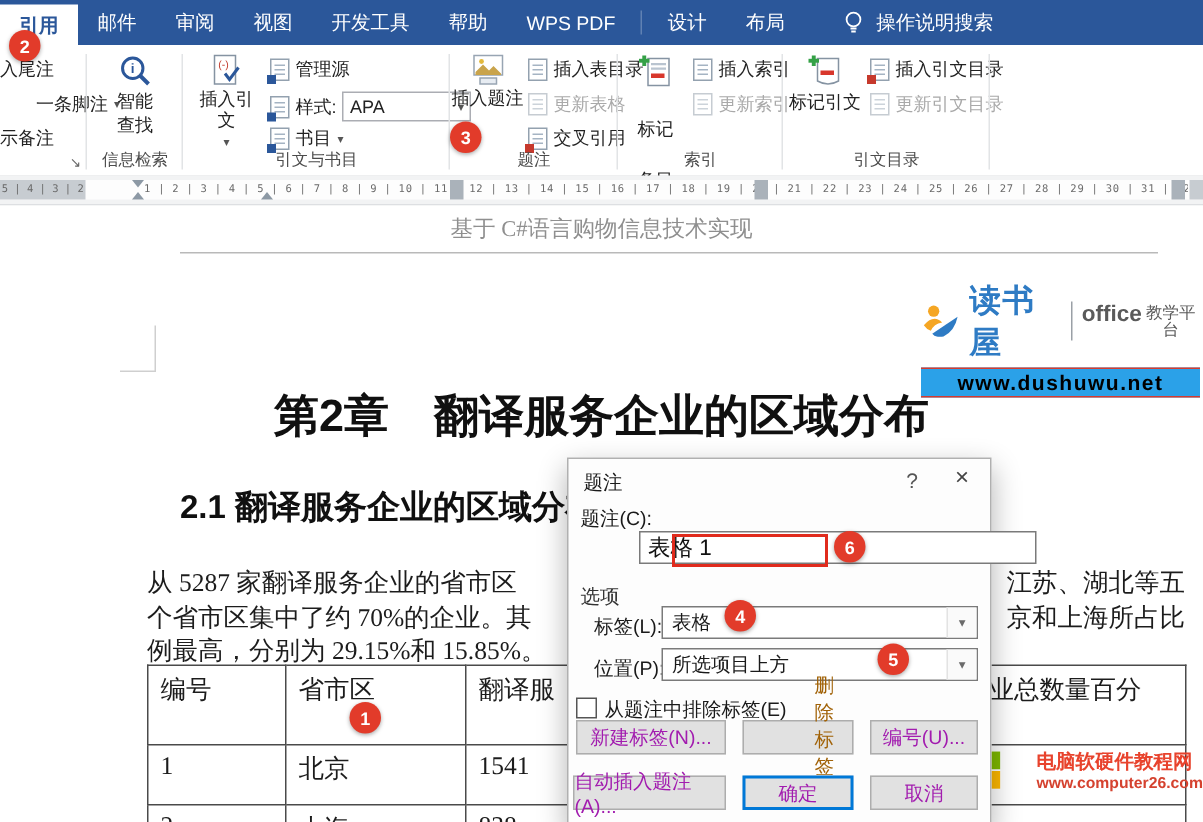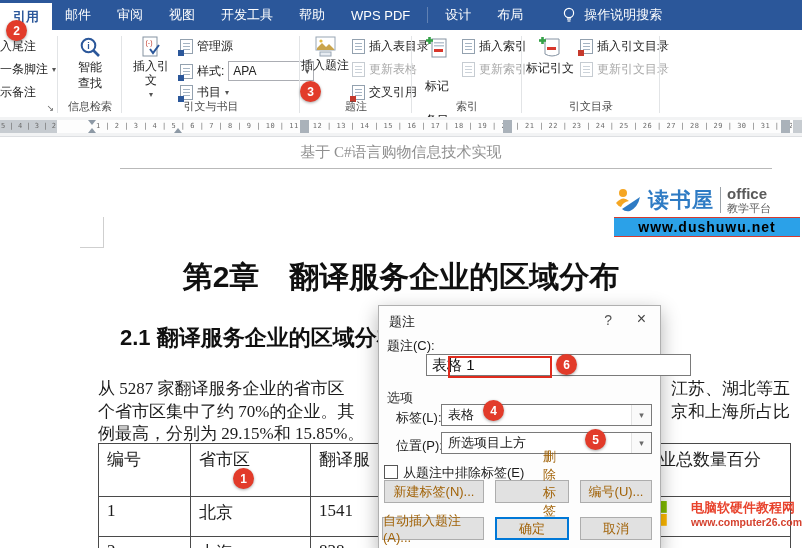--- a/index.html
+++ b/index.html
@@ -62,21 +62,21 @@
 
   table.doc{position:absolute;left:98px;top:306px;border-collapse:collapse;table-layout:fixed;width:692px;
             font-family:"Liberation Serif",serif;font-size:17px;color:#1c1c1c;}
   table.doc td{border:1px solid #4a4a4a;vertical-align:top;padding:4px 8px;overflow:hidden;}
 
   
   .wm1{position:absolute;right:2px;top:49px;width:186px;}
   .wm1-row{display:flex;align-items:center;gap:6px;}
   .wm1-brand{color:#2e7bc4;font-weight:bold;font-size:21px;letter-spacing:1px;}
   .wm1-div{width:1px;height:26px;background:#9aa0a6;}
-  .wm1-tags{display:flex;flex-direction:column;line-height:1;}
+  .wm1-tags{display:flex;flex-direction:row;line-height:1;text-align:center;}
   .wm1-t1{font-size:15px;font-weight:bold;color:#5a5a5a;}
   .wm1-t2{font-size:11px;color:#5a5a5a;margin-top:2px;}
   .wm1-bar{margin-top:3px;background:#2ba1e8;border-top:1px solid #d63b2f;border-bottom:1px solid #d63b2f;
            color:#000000;font-weight:bold;font-size:14px;text-align:center;letter-spacing:1px;padding:1px 0;}
   
   .wm2{position:absolute;right:0;top:355px;width:160px;display:flex;gap:23px;z-index:20;}
   .wm2-text{display:flex;flex-direction:column;justify-content:center;line-height:1.2;}
   .wm2-b{font-size:13px;font-weight:bold;color:#e8432d;white-space:nowrap;}
   .wm2-u{font-size:10.5px;font-weight:bold;color:#d5422f;white-space:nowrap;}
 
@@ -88,21 +88,21 @@
   .dlg-close{position:absolute;right:14px;top:4px;color:#444;font-size:16px;}
   .dlg-lab{position:absolute;white-space:nowrap;}
   .dlg-input{position:absolute;left:7px;top:48px;width:253px;height:20px;border:1px solid #7a7a7a;
        background:#fff;font-size:15px;font-family:"Liberation Sans",sans-serif;padding:0 5px;color:#111;margin-left:40px;}
   .dd{position:absolute;height:22px;background:#fff;border:1px solid #7a7a7a;display:flex;align-items:center;
       padding-left:6px;box-sizing:border-box;}
   .dd .ddchev{position:absolute;right:0;top:0;bottom:0;width:19px;display:flex;align-items:center;
       justify-content:center;color:#6a6a6a;font-size:9px;border-left:1px solid #e3e3e3;background:#fafafa;}
   .cb{position:absolute;left:5px;top:159px;width:12px;height:12px;border:1px solid #555;background:#fff;}
   .dbtn{position:absolute;height:23px;background:#e1e1e1;border:1px solid #adadad;display:flex;
-        align-items:center;justify-content:center;font-size:13px;color:#a16207;box-sizing:border-box;}
+        align-items:center;justify-content:center;font-size:13px;color:#a21caf;box-sizing:border-box;}
   .dbtn.dis{color:#a16207;padding-left:47px;}
   .dbtn.def{border:2px solid #0078d7;background:#e5f1fb00;background:#e1e1e1;}
 
   
   .anno{position:absolute;width:21px;height:21px;border-radius:50%;background:#e23b2a;color:#fff;
         font-size:12px;font-weight:bold;display:flex;align-items:center;justify-content:center;
         z-index:60;box-shadow:0 1px 3px rgba(0,0,0,.35);}
   .anno-rect{position:absolute;left:448px;top:356px;width:100px;height:18px;border:2px solid #e02b1d;z-index:55;}
 </style>
 </head>
@@ -130,21 +130,21 @@
       <span>操作说明搜索</span>
     </div>
   </div>
 
   <div class="ribbon">
 
     <div class="rgroup" style="left:0;width:58px;">
       <div class="smallrow" style="left:0;top:8px;">
         <span>入尾注</span>
       </div>
-      <div class="smallrow" style="left:0;top:31px;">
+      <div class="smallrow" style="left:0;top:31px;padding-left:24px;">
         <span>一条脚注</span>
         <span class="chev">▾</span>
       </div>
       <div class="smallrow" style="left:0;top:54px;">
         <span>示备注</span>
       </div>
       <span class="launcher">↘</span>
       <div class="gsep"></div>
     </div>
 

